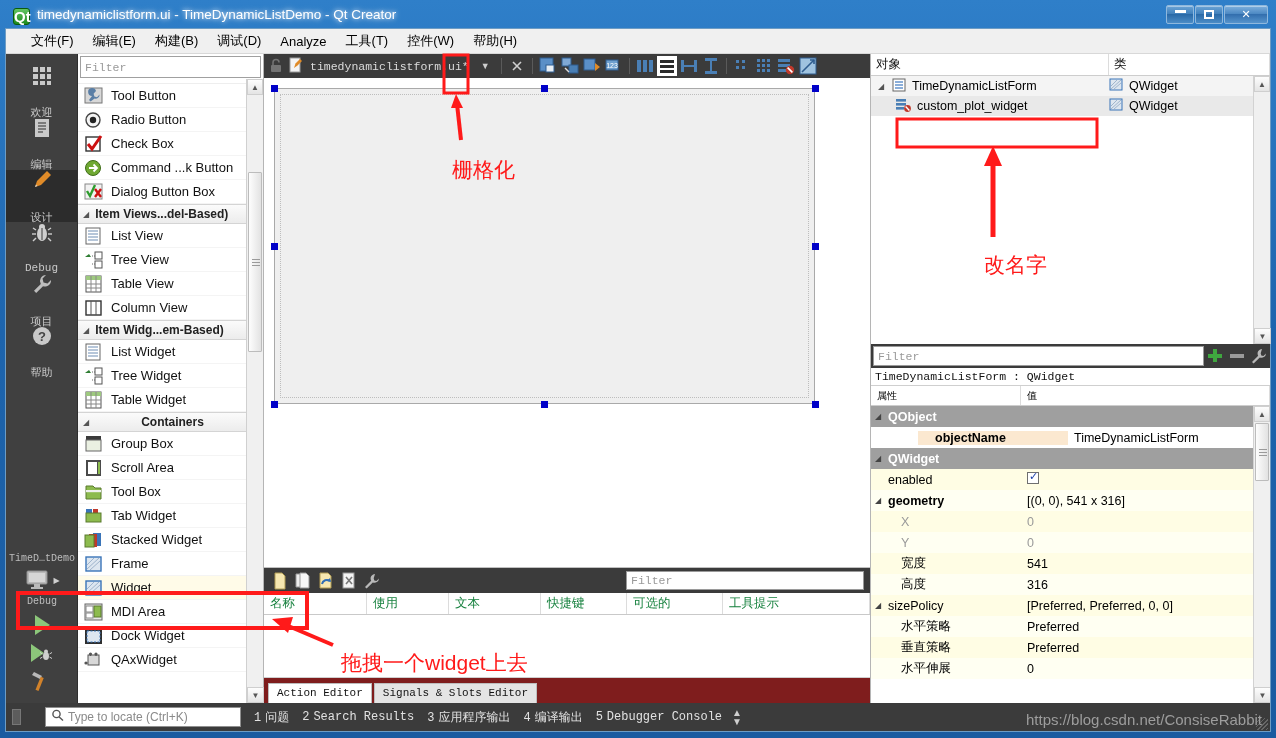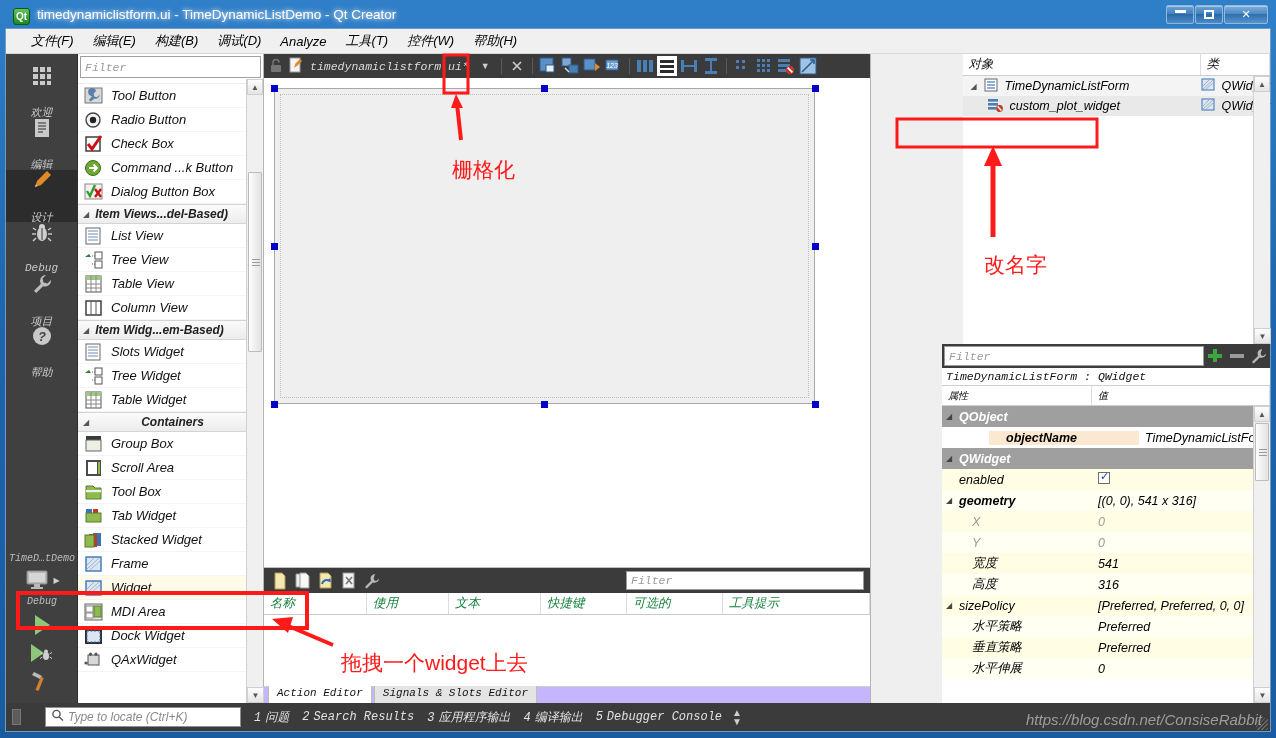--- a/index.html
+++ b/index.html
@@ -11,21 +11,21 @@
   #window {
     position:absolute; left:0; top:0; width:1276px; height:738px;
     background:linear-gradient(180deg,#2f7fc9 0%,#1d64ad 45%,#1a5ba0 100%);
     padding:5px 5px 6px 5px;
   }
   #titlebar { height:24px; position:relative; }
   #titlebar .tb-icon {
     position:absolute; left:8px; top:3px; width:17px; height:17px;
     background:linear-gradient(180deg,#63c463,#1c8a1c);
     border-radius:3px; border:1px solid #0c5c0c;
-    color:#fff; font-size:10px; font-weight:bold; text-align:center; line-height:16px;
+    color:#fff; font-size:15px; font-weight:bold; text-align:center; line-height:16px;
   }
   #titlebar .tb-title {
     position:absolute; left:32px; top:2px; color:#fff; font-size:13.5px;
     text-shadow:0 0 4px rgba(255,255,255,.75),0 0 7px rgba(255,255,255,.55);
     white-space:nowrap;
   }
   #winbtns { position:absolute; right:3px; top:0px; display:flex; gap:1px; }
   #winbtns .wb {
     width:28px; height:19px; border:1px solid #8fb8dd; border-radius:2px;
     background:linear-gradient(180deg,#6ba4d6 0%,#3f7fbb 48%,#2a6aa8 50%,#4b8cc6 100%);
@@ -35,21 +35,21 @@
   #winbtns .wb.close {
     width:44px;
     background:linear-gradient(180deg,#7fb0dd 0%,#4a87c2 48%,#336fae 50%,#5694cc 100%);
   }
   #winbtns .wb .glyph-min { display:inline-block; width:11px; height:3px; background:#fff; vertical-align:5px; }
   #winbtns .wb .glyph-max { display:inline-block; width:10px; height:9px; border:2px solid #fff; vertical-align:-1px;}
 
   
   #client {
     position:absolute; left:5px; top:28px; width:1266px; height:704px;
-    background:#efefef; border:1px solid #6d9cc4;font-style:italic;
+    background:#efefef; border:1px solid #6d9cc4;
   }
 
   
   #menubar {
     height:25px; background:#f0f0f0; border-bottom:1px solid #d8d8d8;
     display:flex; align-items:center; padding-left:16px; gap:1px;
     position:relative; z-index:5;
   }
   #menubar .mi { padding:4px 9px; font-size:13px; color:#000; white-space:nowrap; }
 
@@ -127,28 +127,28 @@
   #bottomdock { height:135px; background:#f0f0f0; display:flex; flex-direction:column; }
   #actiontoolbar { height:25px; background:#3b3b3b; display:flex; align-items:center; gap:3px; padding:0 6px; }
   #actiontoolbar .ab { width:20px;height:20px;display:flex;align-items:center;justify-content:center;}
   #act-filter { margin-left:auto; width:238px; height:19px; background:#fff; border:1px solid #9a9a9a;
     display:flex; align-items:center; padding:0 4px;
     font-family:"Liberation Mono","DejaVu Sans Mono",monospace; font-size:11.5px; color:#9a9a9a;}
   #action-header { height:22px; background:#fff; border-bottom:1px solid #c9c9c9; display:flex; }
   #action-header .col { border-right:1px solid #dcdcdc; font-size:12.5px; color:#15803d;
     display:flex; align-items:center; padding-left:6px; }
   #action-body { flex:1; background:#fff; position:relative; }
-  #tabstrip { height:17px; background:#c4b5fd; border-top:1px solid #cfcfcf; display:flex; align-items:flex-end; padding-left:4px; }
+  #tabstrip { height:26px; background:#7f1d1d; border-top:1px solid #cfcfcf; display:flex; align-items:flex-end; padding-left:4px; }
   .tabitem { font-family:"Liberation Mono","DejaVu Sans Mono",monospace; font-size:11px; color:#111;
     padding:3px 8px 4px; border:1px solid #bdbdbd; border-bottom:none; background:#e4e4e4; margin-right:2px; }
   .tabitem.active { background:#fff; }
 
   
   #right { width:400px; flex:0 0 400px; background:#efefef; display:flex; flex-direction:column;
-    border-left:1px solid #b5b5b5;align-items:flex-end; }
+    border-left:1px solid #b5b5b5; }
   #objtree { height:290px; background:#fff; display:flex; flex-direction:column; position:relative; }
   #objtree-head { height:22px; display:flex; background:#fff; border-bottom:1px solid #cdcdcd; }
   #objtree-head .col { font-size:12.5px; color:#111; display:flex; align-items:center; padding-left:5px;
     border-right:1px solid #dcdcdc; }
   .tree-row { height:20px; display:flex; align-items:center; font-size:12.5px; }
   .tree-row .namecell { flex:0 0 238px; display:flex; align-items:center; gap:5px; overflow:hidden; white-space:nowrap;}
   .tree-row .classcell { display:flex; align-items:center; gap:5px; }
   .tree-row.r0 { background:#f4f4f4; }
   .tree-row.r1 { background:#e9e9e9; }
   .tree-arrow { width:12px; text-align:center; color:#555; font-size:8px; }
@@ -486,21 +486,21 @@
               <svg width="20" height="18" viewBox="0 0 20 18">
                   <rect x="2" y="1" width="14" height="16" fill="#fff" stroke="#666"></rect>
                   <g stroke="#8fa8c4" stroke-width="1.3">
                     <line x1="4" y1="4" x2="14" y2="4"></line>
                     <line x1="4" y1="7" x2="14" y2="7"></line>
                     <line x1="4" y1="10" x2="14" y2="10"></line>
                     <line x1="4" y1="13" x2="14" y2="13"></line>
                   </g>
                 </svg>
             </span>
-            <span>Slots Widget</span>
+            <span>List Widget</span>
           </div>
 
           <div class="wb-item">
             <span class="ico">
               <svg width="20" height="18" viewBox="0 0 20 18">
                   <path d="M1 6 l4 -3 2 3 z" fill="#2e7d32"></path>
                   <rect x="11" y="1" width="7" height="7" fill="#fff" stroke="#555"></rect>
                   <rect x="11" y="10" width="7" height="7" fill="#fff" stroke="#555"></rect>
                   <line x1="8" y1="5" x2="11" y2="5" stroke="#666" stroke-dasharray="1 1"></line>
                   <line x1="8" y1="13" x2="11" y2="13" stroke="#666" stroke-dasharray="1 1"></line>

